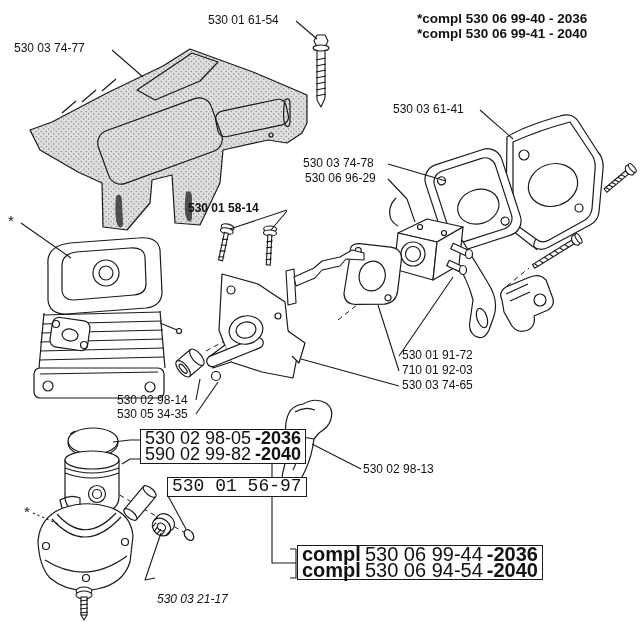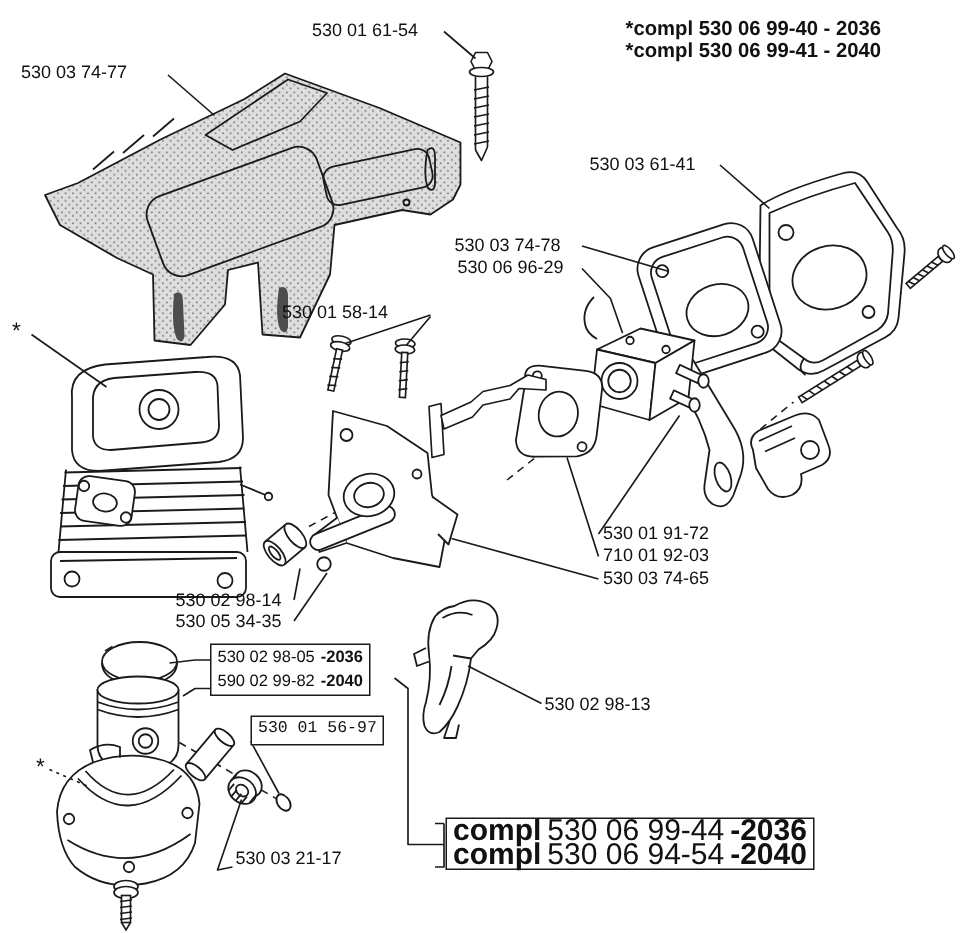--- a/index.html
+++ b/index.html
@@ -4,25 +4,25 @@
 <style>
   html,body{margin:0;padding:0;background:#fff;}
   .stage{
     position:relative;width:640px;height:622px;background:#fff;overflow:hidden;
     font-family:"Liberation Sans", sans-serif;color:#111;
   }
   .stage svg{position:absolute;left:0;top:0;}
   .lbl{
     position:absolute;white-space:nowrap;font-size:12px;line-height:15px;color:#111;
   }
-  .lbl.bold{font-weight:normal;text-align:center;}
+  .lbl.bold{font-weight:bold;text-align:center;}
   .note-top{position:absolute;white-space:nowrap;font-weight:bold;font-size:13.5px;line-height:14.5px;}
   .pbox{
     position:absolute;border:1.4px solid #1a1a1a;background:#fff;
-    padding:1px 4px;font-size:11px;line-height:15.5px;white-space:nowrap;
+    padding:1px 4px;font-size:18px;line-height:15.5px;white-space:nowrap;
   }
   .pbox .mr{margin-right:4px;}
   .ast{position:absolute;font-size:15px;line-height:15px;}
   b{font-weight:bold;}
 </style>
 </head>
 <body>
 
 <div class="stage">
 
@@ -290,21 +290,21 @@
 <div class="lbl" style="left:393px;top:102px;">530 03 61-41</div>
 <div class="lbl" style="left:303px;top:156px;">530 03 74-78</div>
 <div class="lbl" style="left:305px;top:171px;">530 06 96-29</div>
 <div class="lbl bold" style="left:188px;top:201px;">530 01 58-14</div>
 <div class="lbl" style="left:402px;top:348px;">530 01 91-72</div>
 <div class="lbl" style="left:402px;top:363px;">710 01 92-03</div>
 <div class="lbl" style="left:402px;top:378px;">530 03 74-65</div>
 <div class="lbl" style="left:117px;top:393px;">530 02 98-14</div>
 <div class="lbl" style="left:117px;top:407px;">530 05 34-35</div>
 <div class="lbl" style="left:363px;top:462px;">530 02 98-13</div>
-<div class="lbl" style="left:157px;top:565px;">530 03 21-17</div>
+<div class="lbl" style="left:157px;top:592px;font-style:italic;">530 03 21-17</div>
 
 <div class="ast" style="left:8px;top:213px;">*</div>
 <div class="ast" style="left:24px;top:504px;">*</div>
 
 <div class="pbox" style="left:140px;top:429px;">
   <div>
     <span class="mr">530 02 98-05</span><b>-2036</b>
   </div>
   <div>
     <span class="mr">590 02 99-82</span><b>-2040</b>

